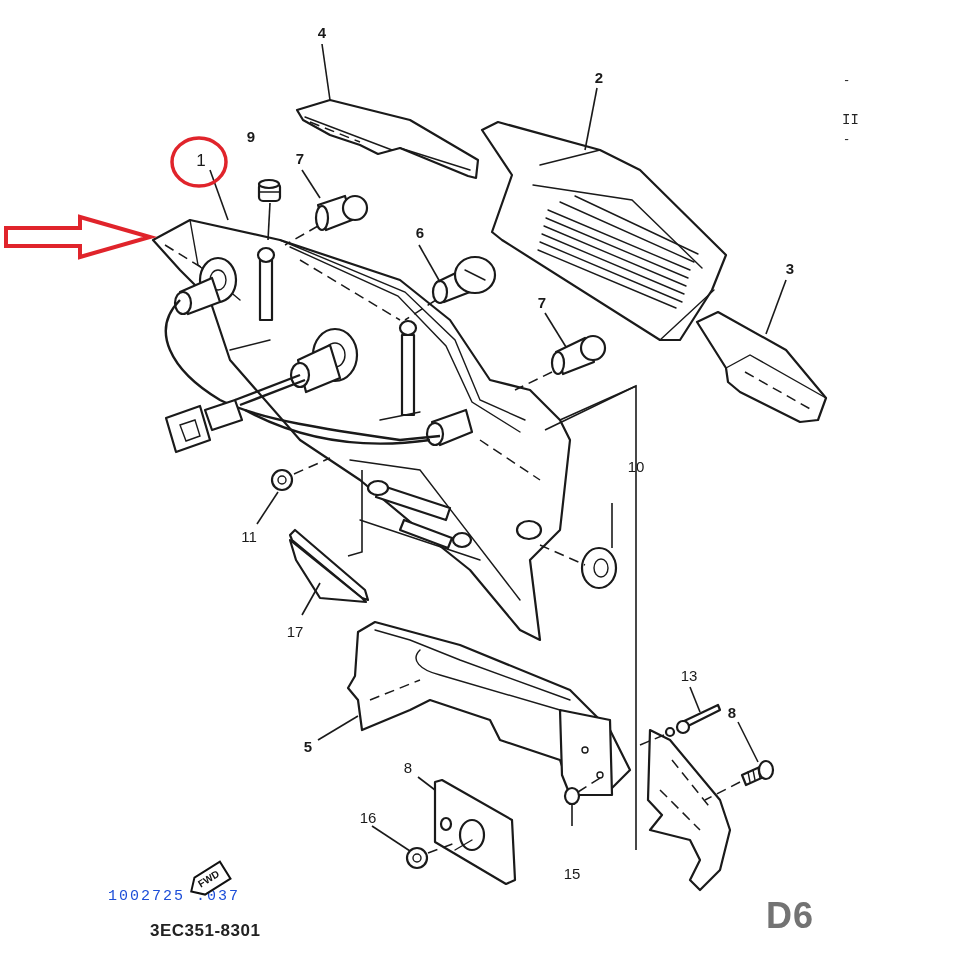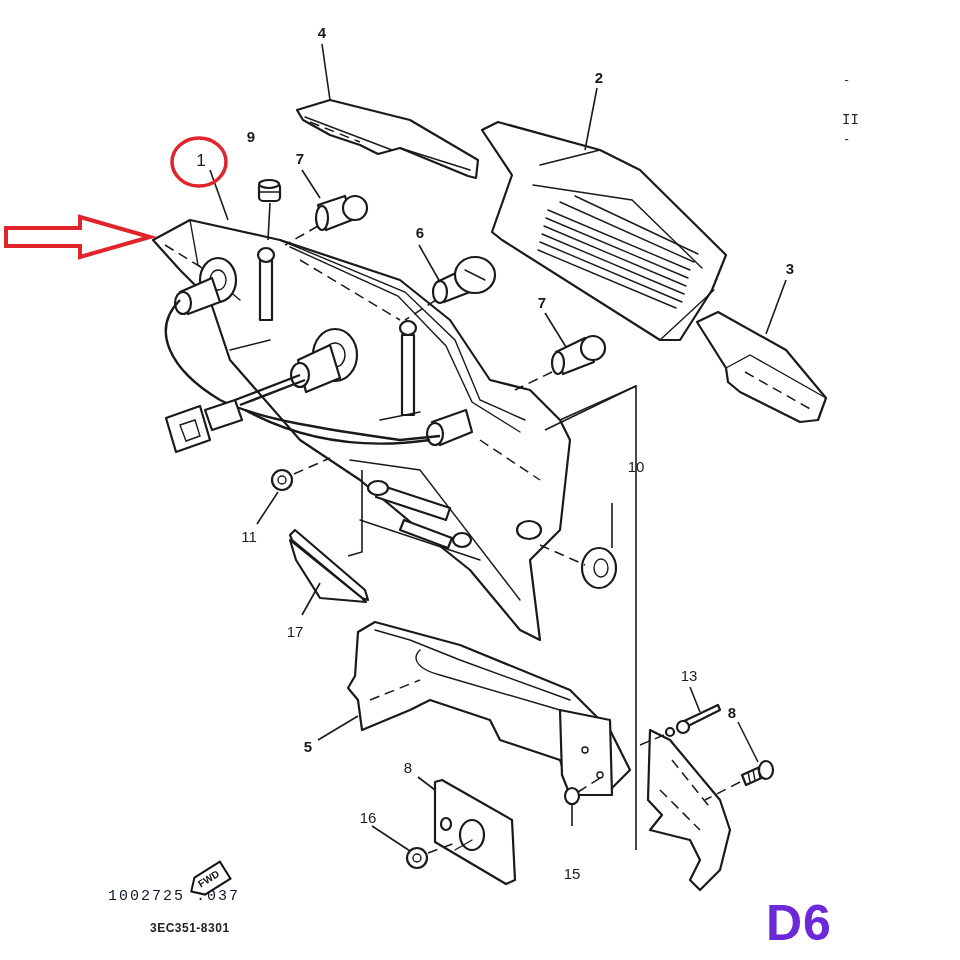--- a/index.html
+++ b/index.html
@@ -7,25 +7,25 @@
          font-family: "Liberation Sans", sans-serif; color: #111; }
   #diagram { position: absolute; left: 0; top: 0; width: 960px; height: 960px; }
   .part { fill: #ffffff; stroke: #1a1a1a; stroke-width: 2.2; stroke-linejoin: round; stroke-linecap: round; }
   .thin { fill: none; stroke: #1a1a1a; stroke-width: 1.4; stroke-linecap: round; }
   .dash { fill: none; stroke: #1a1a1a; stroke-width: 1.5; stroke-dasharray: 10 6; }
   .leader { fill: none; stroke: #1a1a1a; stroke-width: 1.6; }
   .wire { fill: none; stroke: #1a1a1a; stroke-width: 2.4; }
   .lbl { position: absolute; font-family: "Liberation Sans", sans-serif; font-weight: bold;
          font-size: 15px; color: #1a1a1a; line-height: 1; transform: translate(-50%, -50%); white-space: nowrap; }
   .page-code { position: absolute; left: 766px; top: 898px; font-family: "Liberation Sans", sans-serif;
-               font-weight: bold; font-size: 50px; color: #6d28d9; line-height: 1; letter-spacing: 1px; }
+               font-weight: bold; font-size: 36px; color: #737373; line-height: 1; letter-spacing: 1px; }
   .part-no { position: absolute; left: 150px; top: 921px; font-family: "Liberation Sans", sans-serif;
-             font-weight: bold; font-size: 12px; color: #222; letter-spacing: 0.5px; }
+             font-weight: bold; font-size: 17px; color: #222; letter-spacing: 0.5px; }
   .faded { position: absolute; left: 108px; top: 888px; font-family: "Liberation Mono", monospace;
-           font-size: 15px; color: #0f172a; letter-spacing: 2px; }
+           font-size: 15px; color: #1d4ed8; letter-spacing: 2px; }
   .fwd { position: absolute; left: 186px; top: 870px; width: 40px; height: 22px; transform: rotate(-32deg);
          font-family: "Liberation Sans", sans-serif; font-size: 10px; font-weight: bold; color: #111; }
   .fwd svg { position: absolute; left: 0; top: 0; }
   .fwd span { position: absolute; left: 12px; top: 5px; }
   .edge-mark { position: absolute; font-family: "Liberation Mono", monospace; font-size: 12px; color: #222; }
 </style>
 </head>
 <body>
 
 <svg id="diagram" viewBox="0 0 960 960" xmlns="http://www.w3.org/2000/svg">

